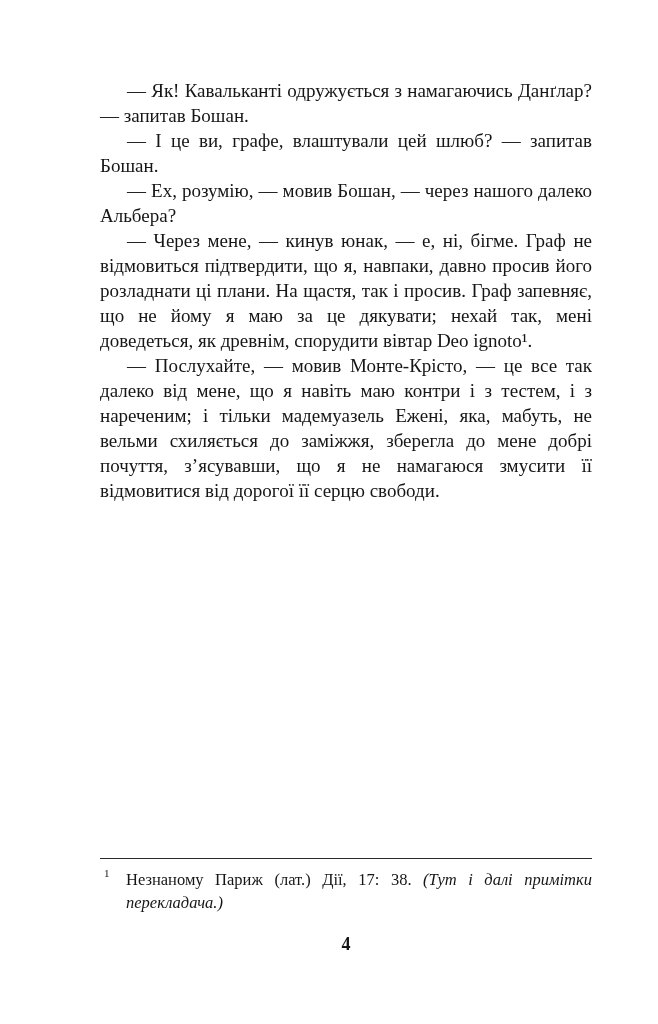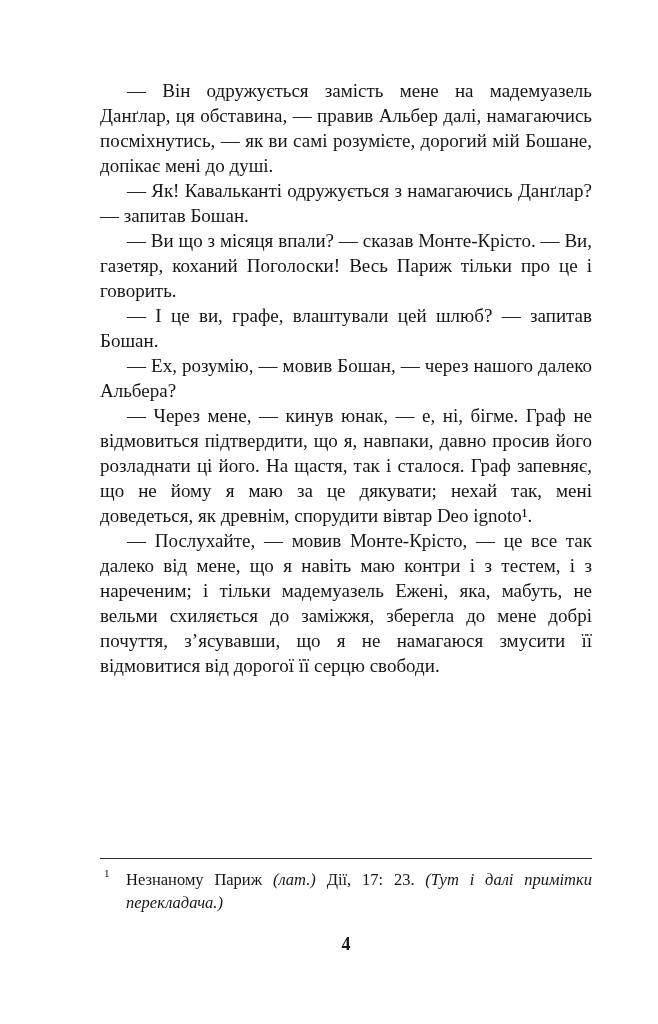--- a/index.html
+++ b/index.html
@@ -65,31 +65,29 @@
     font-size: 18px;
     font-weight: bold;
   }
 </style>
 </head>
 <body>
 
 <div class="page">
 
   <div class="text-block">
-      <p class="para">— Він одружується замість мене на мадемуазель Данґлар, ця обставина, — правив Альбер далі, намагаючись посміхнутись, — як ви самі розумієте, дорогий мій Бошане, допікає мені до душі.</p>
       <p class="para">— Як! Кавальканті одружується з намагаючись Данґлар? — запитав Бошан.</p>
-      <p class="para">— Ви що з місяця впали? — сказав Монте-Крісто. — Ви, газетяр, коханий Поголоски! Весь Париж тільки про це і говорить.</p>
       <p class="para">— І це ви, графе, влаштували цей шлюб? — запитав Бошан.</p>
       <p class="para">— Ех, розумію, — мовив Бошан, — через нашого далеко Альбера?</p>
-      <p class="para">— Через мене, — кинув юнак, — е, ні, бігме. Граф не відмовиться підтвердити, що я, навпаки, давно просив його розладнати ці його. На щастя, так і сталося. Граф запевняє, що не йому я маю за це дякувати; нехай так, мені доведеться, як древнім, спорудити вівтар Deo ignoto¹.</p>
+      <p class="para">— Через мене, — кинув юнак, — е, ні, бігме. Граф не відмовиться підтвердити, що я, навпаки, давно просив його розладнати ці плани. На щастя, так і просив. Граф запевняє, що не йому я маю за це дякувати; нехай так, мені доведеться, як древнім, спорудити вівтар Deo ignoto¹.</p>
       <p class="para">— Послухайте, — мовив Монте-Крісто, — це все так далеко від мене, що я навіть маю контри і з тестем, і з нареченим; і тільки мадемуазель Ежені, яка, мабуть, не вельми схиляється до заміжжя, зберегла до мене добрі почуття, з’ясувавши, що я не намагаюся змусити її відмовитися від дорогої її серцю свободи.</p>
     </div>
 
   <div class="footnote-area">
     <div class="footnote-sep"></div>
     <div class="footnote">
-      <sup class="fn-marker">1</sup><span><span>Незнаному Париж </span><span style="font-style: italic;">(лат.)</span><span> Дії, 17: 23. </span><span style="font-style: italic;">(Тут і далі примітки перекладача.)</span></span>
+      <sup class="fn-marker">1</sup><span><span>Незнаному Париж </span><span style="">(лат.)</span><span> Дії, 17: 38. </span><span style="font-style: italic;">(Тут і далі примітки перекладача.)</span></span>
     </div>
   </div>
 
   <div class="page-number">4</div>
 
 </div>
 
 </body></html>

